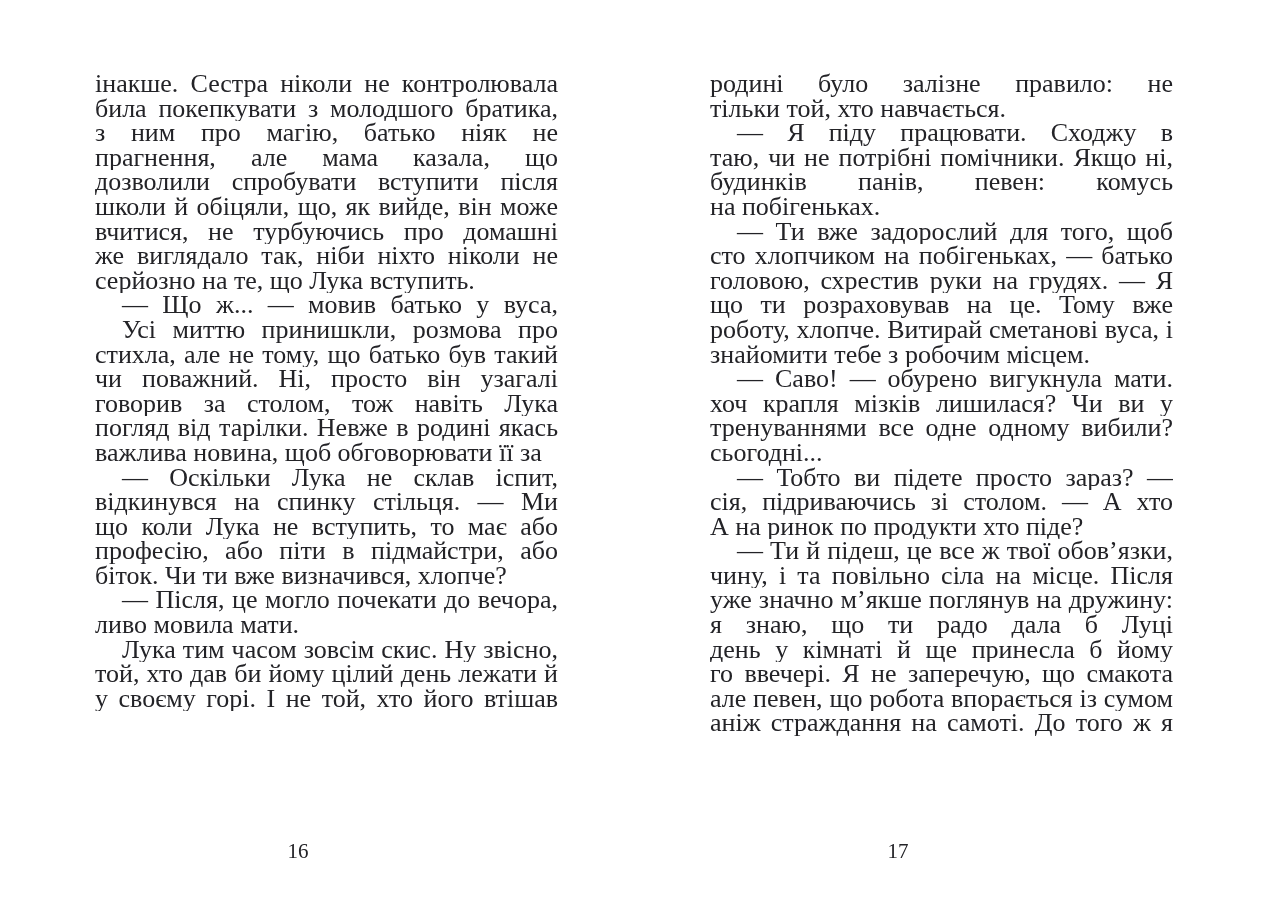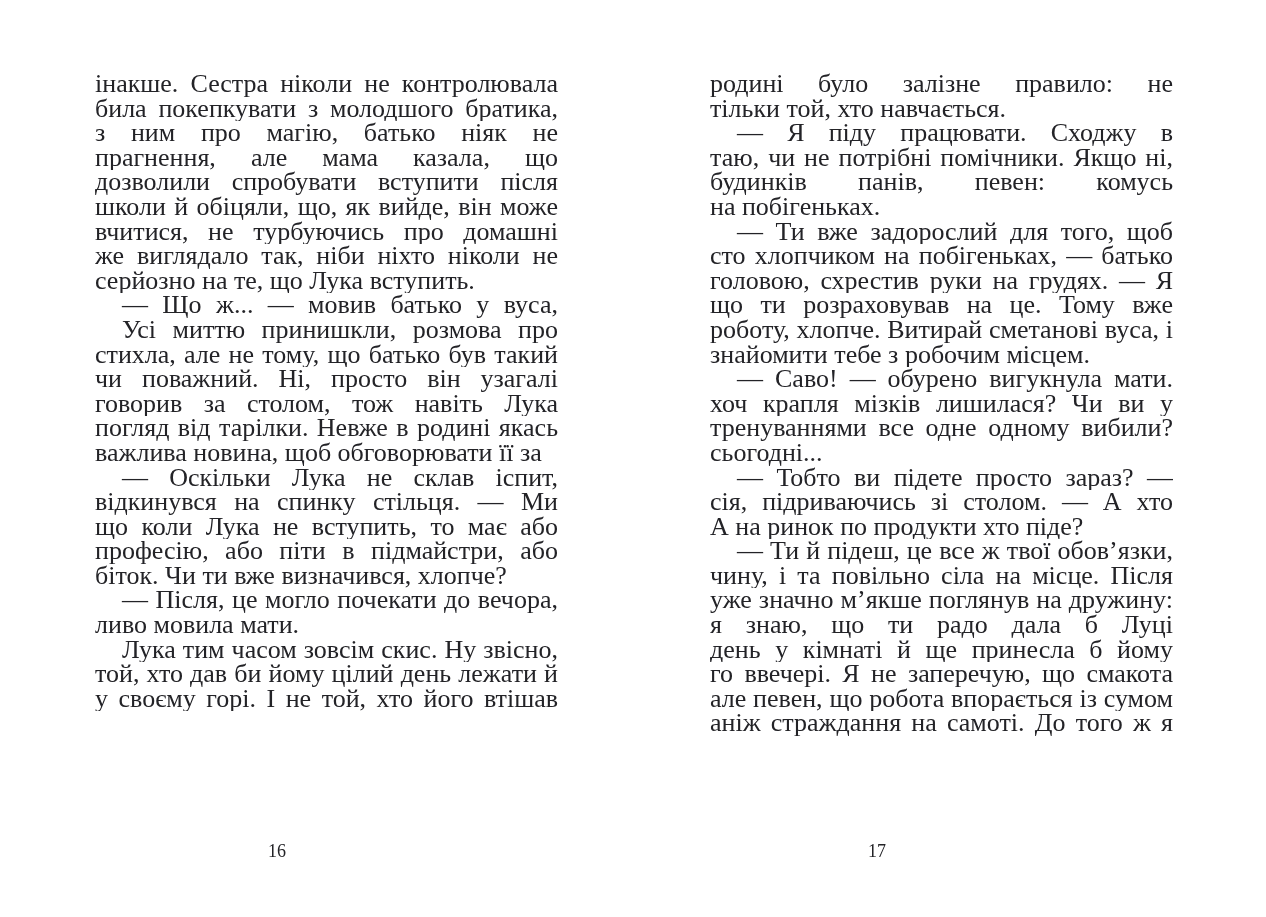--- a/index.html
+++ b/index.html
@@ -34,21 +34,22 @@
   }
   .line.indent { text-indent: 27px; }
   .line.para-end {
     text-align: left;
     text-align-last: left;
   }
   .page-number {
     position: absolute;
     top: 841px;
     width: 60px;
-    font-size: 18px;
+    text-align: center;
+    font-size: 21px;
     line-height: 20px;
   }
   .page-number.num-left  { left: 268px; }
   .page-number.num-right { left: 868px; }
 </style>
 </head>
 <body>
 
 <div class="spread">
 

